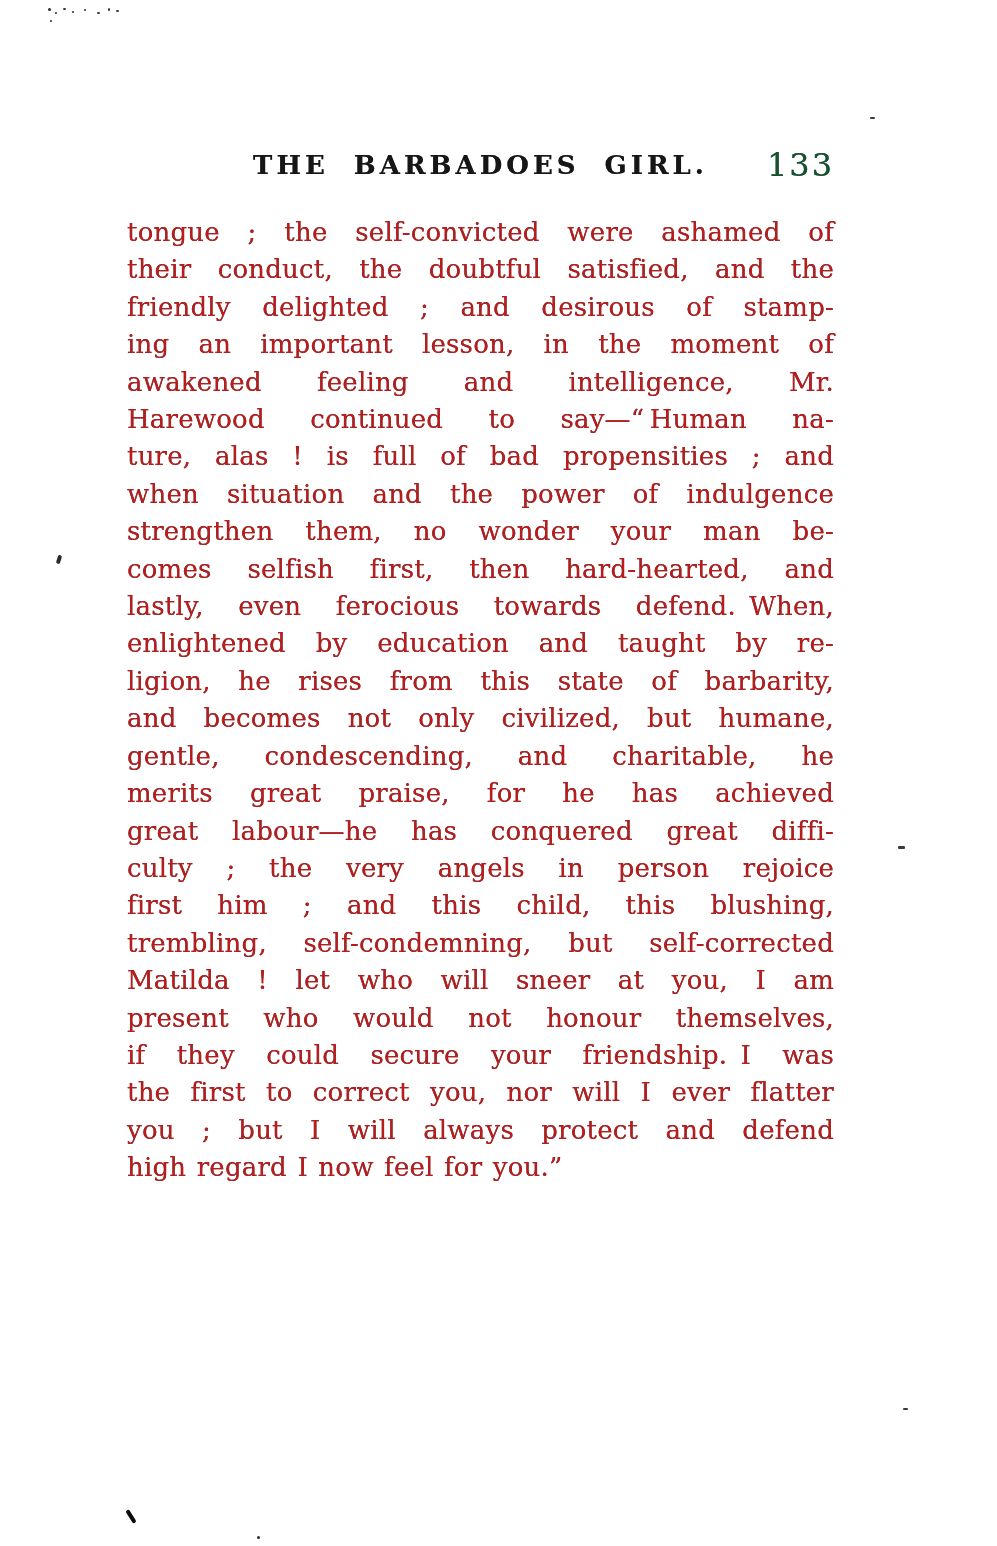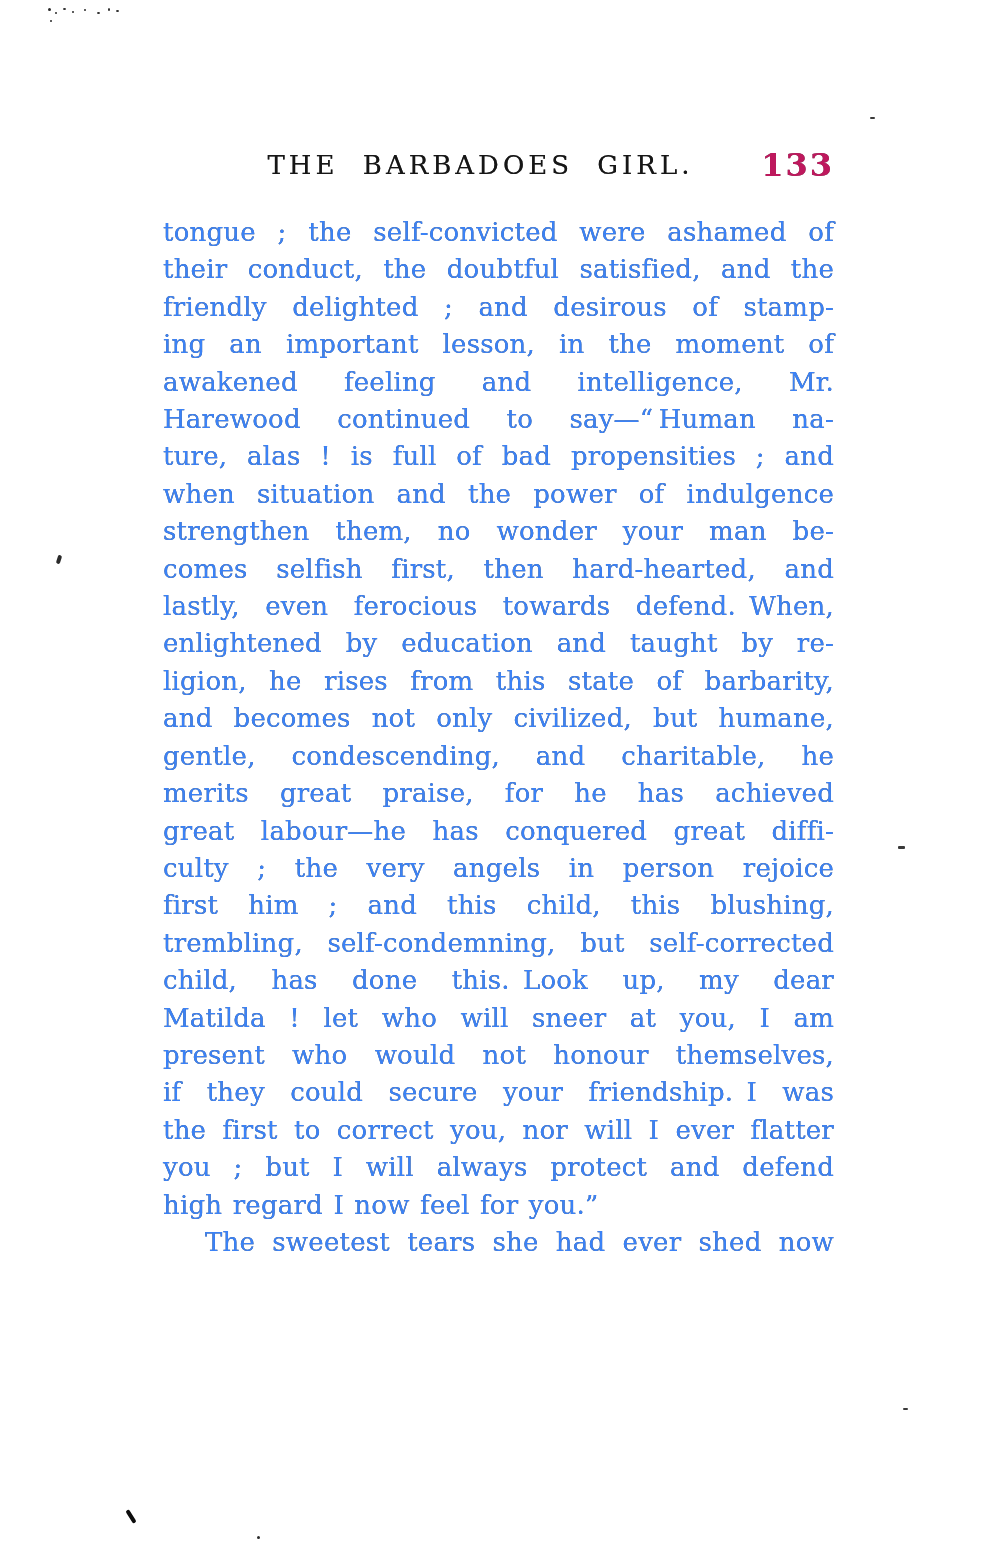--- a/index.html
+++ b/index.html
@@ -24,54 +24,53 @@
     width: 707px;
     height: 42px;
   }
   .running-title {
     position: absolute;
     left: 0;
     right: 0;
     top: 0;
     text-align: center;
     font-size: 26px;
-    font-weight: normal;
+    font-weight: bold;
     letter-spacing: 4px;
     word-spacing: 12px;
     color: #161616;
     text-shadow: 0 0 0.6px rgba(10,10,10,0.65);
   }
   .page-number {
     position: absolute;
     right: 0;
     top: -4px;
     font-size: 32px;
-    font-weight: bold;
+    font-weight: normal;
     letter-spacing: 2px;
-    color: #be185d;
+    color: #14532d;
     text-shadow: 0 0 0.6px rgba(10,10,10,0.65);
   }
   
   .body {
     position: absolute;
     left: 127px;
     top: 214px;
     width: 707px;
   }
   .line {
     font-size: 26px;
     line-height: 37.4px;
     letter-spacing: 0.2px;
     word-spacing: 2px;
     white-space: normal;
     text-align: justify;
     text-align-last: justify;
-    color: #3b82f6;
+    color: #b91c1c;
     text-shadow: 0 0 0.6px rgba(10,10,10,0.7);
-    margin-left: 36px;
   }
   .line.end {
     text-align-last: left;
   }
   .line.indent {
     text-indent: 42px;
   }
   
   .speck {
     position: absolute;
@@ -147,23 +146,21 @@
       <div class="line">lastly, even ferocious towards defend. When,</div>
       <div class="line">enlightened by education and taught by re-</div>
       <div class="line">ligion, he rises from this state of barbarity,</div>
       <div class="line">and becomes not only civilized, but humane,</div>
       <div class="line">gentle, condescending, and charitable, he</div>
       <div class="line">merits great praise, for he has achieved</div>
       <div class="line">great labour—he has conquered great diffi-</div>
       <div class="line">culty ; the very angels in person rejoice</div>
       <div class="line">first him ; and this child, this blushing,</div>
       <div class="line">trembling, self-condemning, but self-corrected</div>
-      <div class="line">child, has done this. Look up, my dear</div>
       <div class="line">Matilda ! let who will sneer at you, I am</div>
       <div class="line">present who would not honour themselves,</div>
       <div class="line">if they could secure your friendship. I was</div>
       <div class="line">the first to correct you, nor will I ever flatter</div>
       <div class="line">you ; but I will always protect and defend</div>
       <div class="line end">high regard I now feel for you.”</div>
-      <div class="line indent">The sweetest tears she had ever shed now</div>
     </div>
 
 </div>
 
 </body></html>

